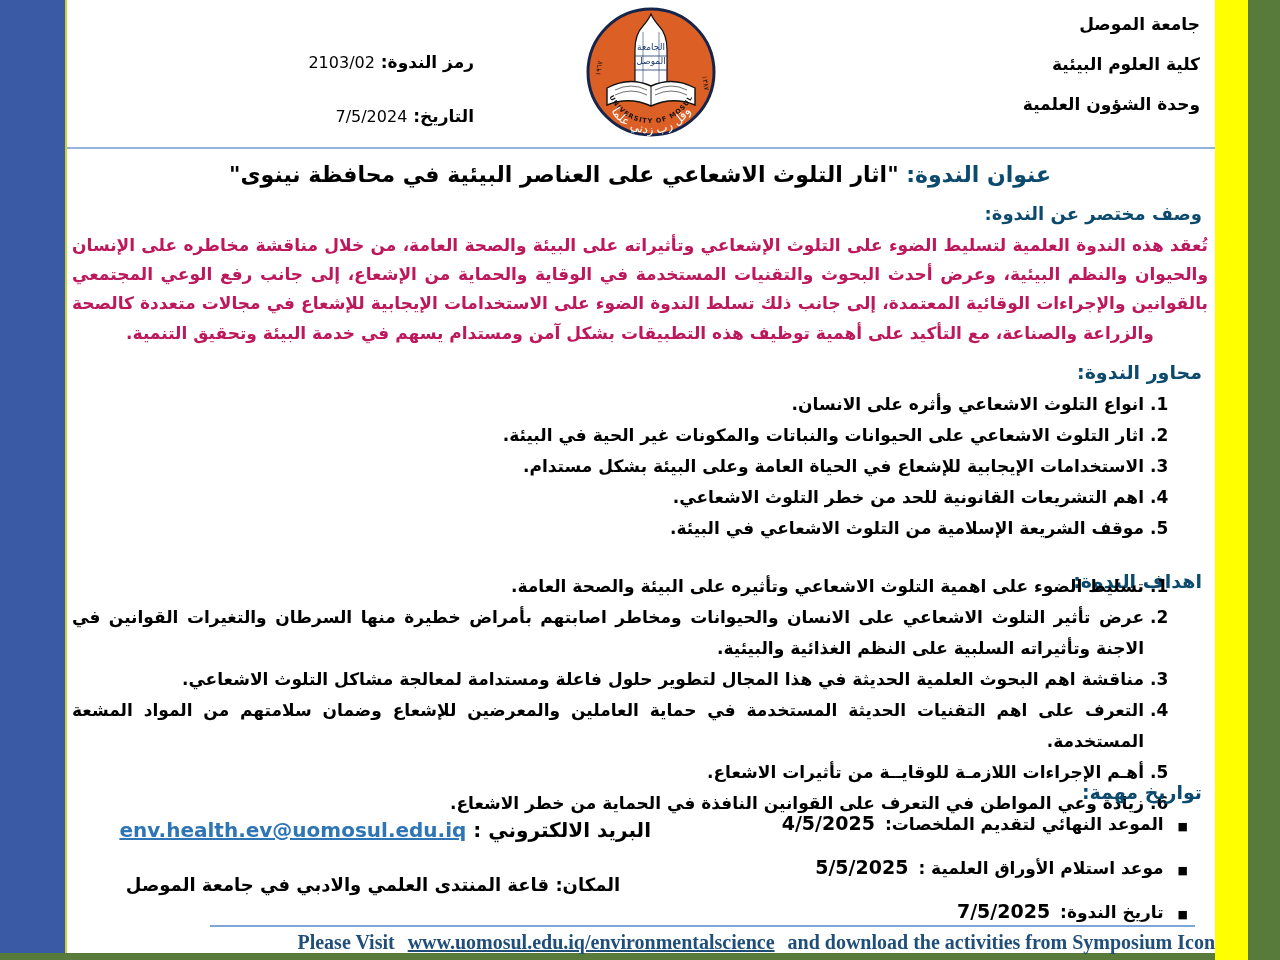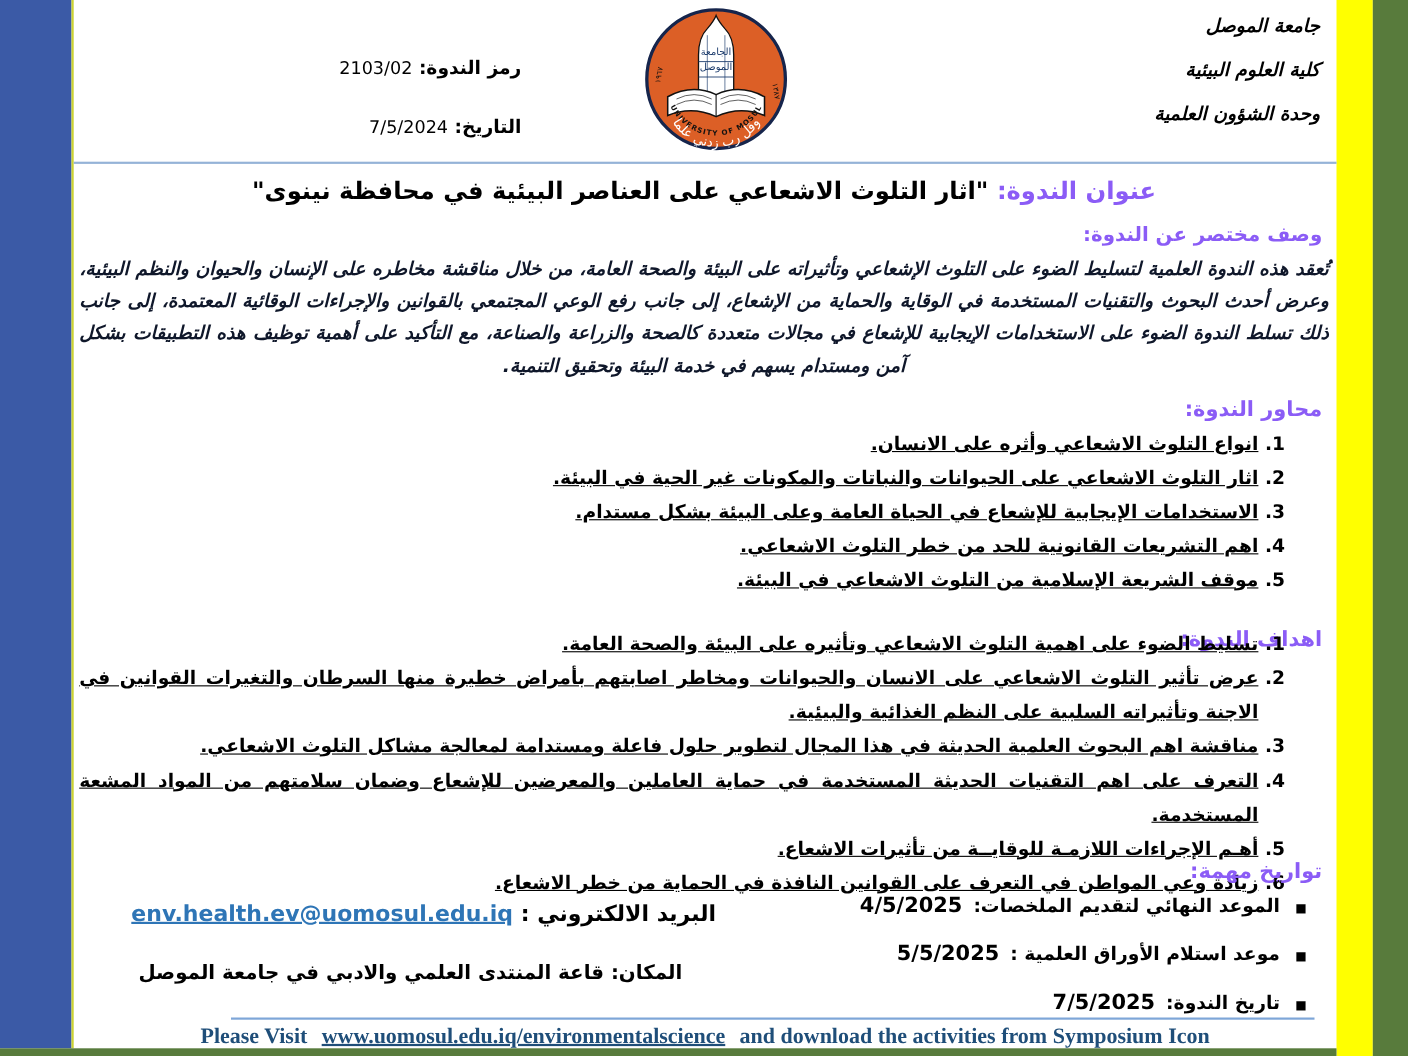--- a/index.html
+++ b/index.html
@@ -13,56 +13,56 @@
   .bar-left-thin{position:absolute;left:65px;top:0;width:2px;height:953px;background:#CBD231;}
   .bar-right-yellow{position:absolute;right:32px;top:0;width:33px;height:960px;background:#FFFF00;}
   .bar-right-green{position:absolute;right:0;top:0;width:32px;height:960px;background:#587B3C;}
   .bar-bottom-green{position:absolute;left:0;bottom:0;height:7px;right:65px;background:#587B3C;}
 
   
   .header-org{
     position:absolute;top:14px;right:80px;text-align:right;direction:rtl;
     font-size:17px;font-weight:bold;color:#000;
   }
-  .header-org div{margin-bottom:20px;font-style:italic;}
+  .header-org div{margin-bottom:20px;}
   .logo-wrap{position:absolute;left:585px;top:6px;width:132px;height:132px;}
   .header-meta{
     position:absolute;top:18px;left:88px;width:386px;direction:rtl;text-align:right;
     font-size:17px;font-weight:bold;color:#000;
   }
   .header-meta .row{margin-bottom:15px;margin-top:34px;}
   .header-meta .val{font-weight:normal;font-size:16px;}
   .header-meta .site-val{word-break:break-all;font-weight:normal;font-size:16px;}
   .hr1{position:absolute;top:147px;left:67px;width:1148px;height:2px;background:#95B3D7;}
 
   
-  .red{color:#8b5cf6;}
+  .red{color:#0c4a6e;}
   .title-line{
     position:absolute;top:162px;left:75px;right:75px;direction:rtl;text-align:center;
     font-size:22px;font-weight:bold;color:#000;
   }
   .desc-label{
     position:absolute;top:203px;right:78px;direction:rtl;
     font-size:18px;font-weight:bold;
   }
   .description{
     position:absolute;top:231px;left:72px;right:72px;direction:rtl;
     text-align:justify;text-align-last:center;
-    font-size:17px;font-weight:bold;color:#0f172a;line-height:1.72;font-style:italic;
+    font-size:17px;font-weight:bold;color:#be185d;line-height:1.72;
   }
   .sec-label{
     position:absolute;right:78px;direction:rtl;
     font-size:19px;font-weight:bold;
   }
   .topics-label{top:361px;}
   ol.num-list{
     position:absolute;left:72px;right:78px;direction:rtl;margin:0;
     padding:0 58px 0 0;font-size:17px;font-weight:bold;line-height:1.82;color:#000;
   }
-  ol.num-list li{text-align:right;text-decoration:underline;}
+  ol.num-list li{text-align:right;}
   .topics-list{top:389px;}
   .goals-label{top:544px;margin-top:26px;}
   .goals-list{top:571px;}
   ol.goals-list li{text-align:justify;}
 
   
   .dates-label{top:781px;}
   .dates-list{
     position:absolute;top:812px;right:92px;width:530px;direction:rtl;
   }
@@ -78,21 +78,21 @@
   }
   .email-link{color:#2E75B6;text-decoration:underline;}
   .location-row{
     position:absolute;top:874px;left:95px;width:556px;direction:rtl;text-align:center;
     font-size:18px;font-weight:bold;color:#000;
   }
 
   
   .hr2{position:absolute;top:925px;left:210px;width:985px;height:2px;background:#7EA6D8;}
   .footer{
-    position:absolute;top:931px;left:67px;right:65px;text-align:center;
+    position:absolute;top:931px;left:67px;right:65px;text-align:right;
     font-family:"Liberation Serif",serif;font-size:20px;font-weight:bold;color:#1F4E79;
   }
   .footer a{color:#1F4E79;text-decoration:underline;margin:0 8px;}
 </style>
 </head>
 <body>
 
 <div class="bar-left-blue"></div>
 <div class="bar-left-thin"></div>
 <div class="bar-right-yellow"></div>

